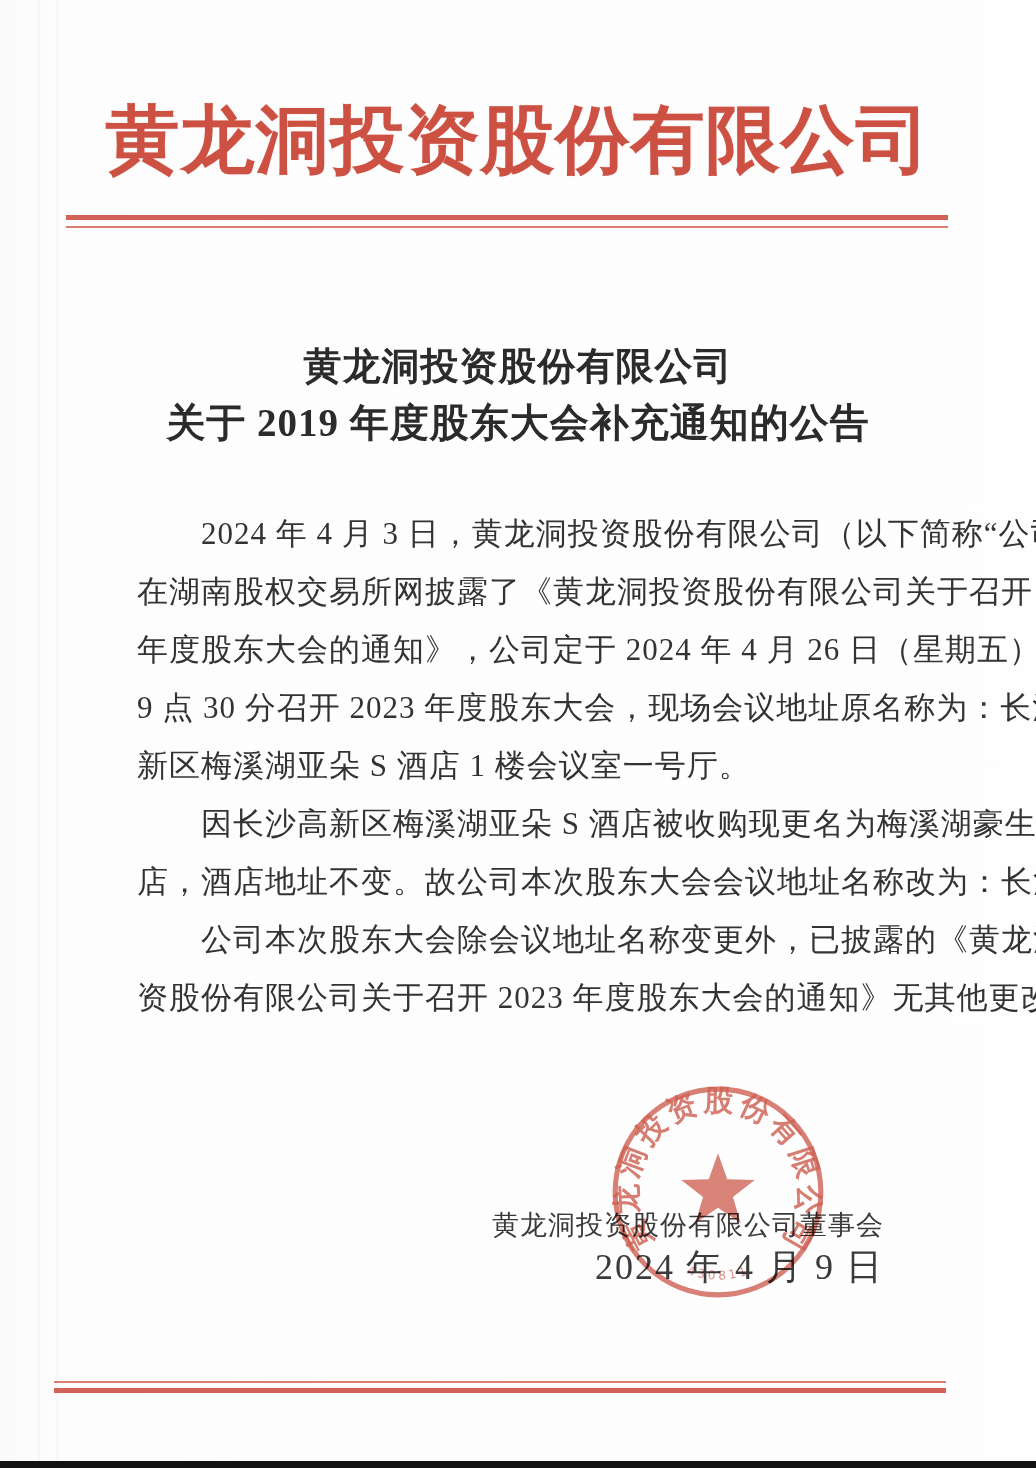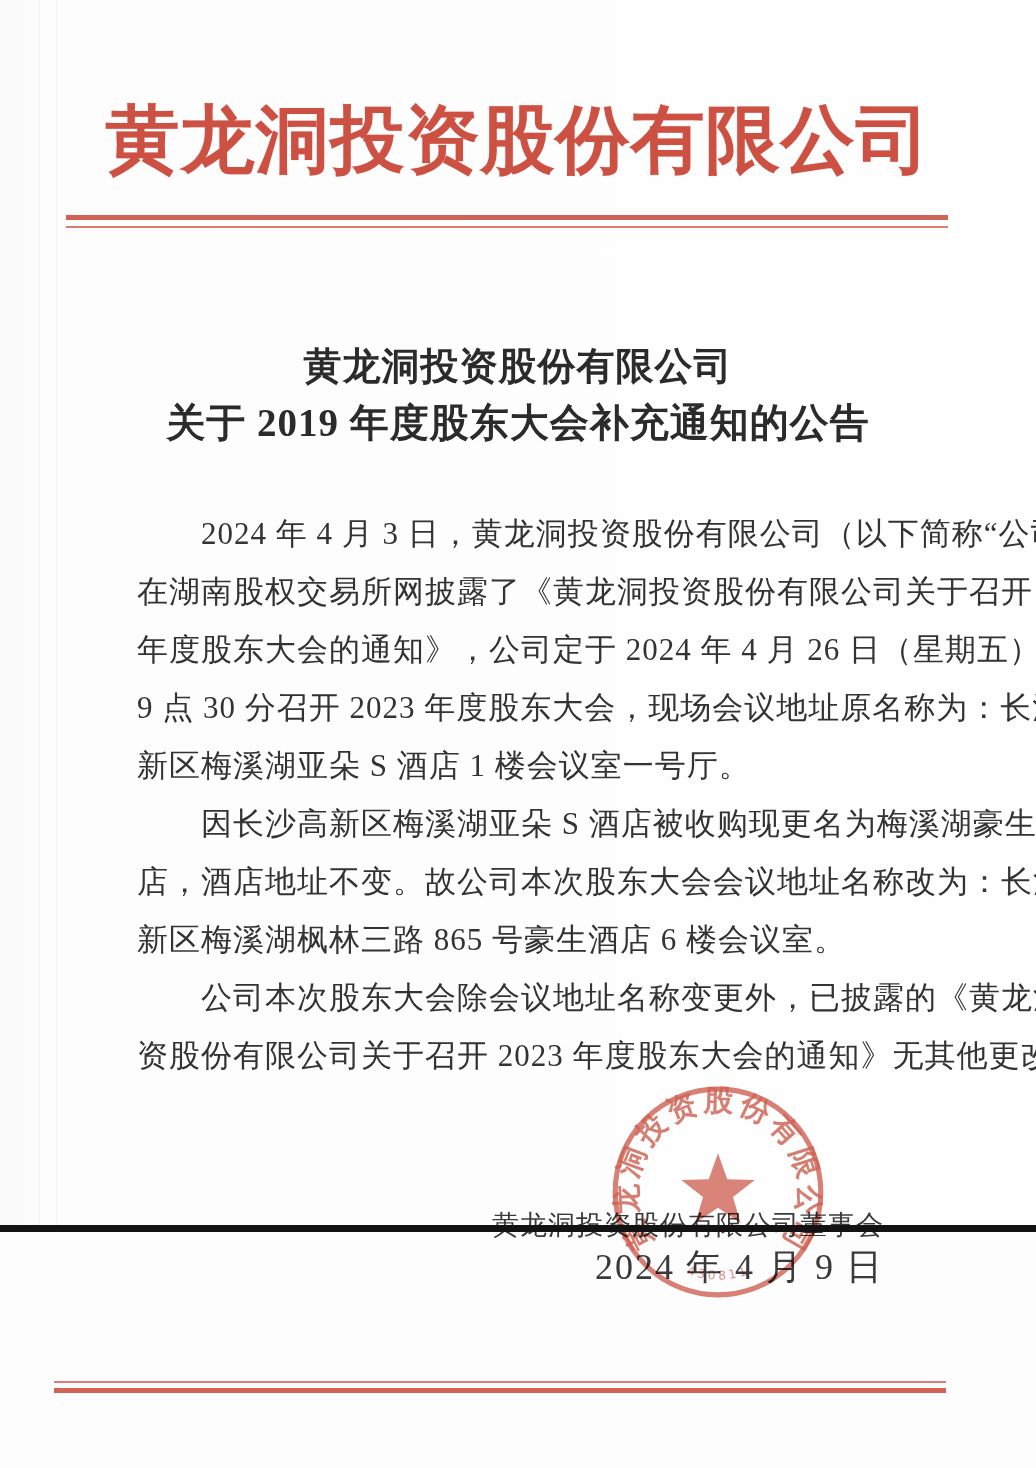--- a/index.html
+++ b/index.html
@@ -4,21 +4,21 @@
 <style>
   * { margin: 0; padding: 0; box-sizing: border-box; }
   html, body {
     width: 1036px; height: 1468px;
     background: #fdfdfd;
     font-family: "Liberation Serif", "DejaVu Serif", serif;
     overflow: hidden;
   }
   .page {
     position: relative;
-    width: 1036px; height: 1232px;
+    width: 1036px; height: 1468px;
     background: linear-gradient(90deg, #fafafa 0px, #fdfdfd 60px, #fefefe 100%);
   }
   
   .scan-line {
     position: absolute; top: 0; bottom: 0; width: 2px;
     background: rgba(0,0,0,0.025);
   }
   .scan-line.a { left: 38px; }
   .scan-line.b { left: 56px; }
 
@@ -137,21 +137,20 @@
     <div>
       <div class="body-line indent">2024 年 4 月 3 日，黄龙洞投资股份有限公司（以下简称“公司”）</div>
       <div class="body-line">在湖南股权交易所网披露了《黄龙洞投资股份有限公司关于召开 2023</div>
       <div class="body-line">年度股东大会的通知》，公司定于 2024 年 4 月 26 日（星期五）上午</div>
       <div class="body-line">9 点 30 分召开 2023 年度股东大会，现场会议地址原名称为：长沙高</div>
       <div class="body-line">新区梅溪湖亚朵 S 酒店 1 楼会议室一号厅。</div>
     </div>
     <div>
       <div class="body-line indent">因长沙高新区梅溪湖亚朵 S 酒店被收购现更名为梅溪湖豪生酒</div>
       <div class="body-line">店，酒店地址不变。故公司本次股东大会会议地址名称改为：长沙高</div>
-      <div class="body-line">新区梅溪湖枫林三路 865 号豪生酒店 6 楼会议室。</div>
     </div>
     <div>
       <div class="body-line indent">公司本次股东大会除会议地址名称变更外，已披露的《黄龙洞投</div>
       <div class="body-line">资股份有限公司关于召开 2023 年度股东大会的通知》无其他更改。</div>
     </div>
   </div>
 
   <div class="signature-block">
     <div class="signer">黄龙洞投资股份有限公司董事会</div>
     <div class="sig-date">2024 年 4 月 9 日</div>

